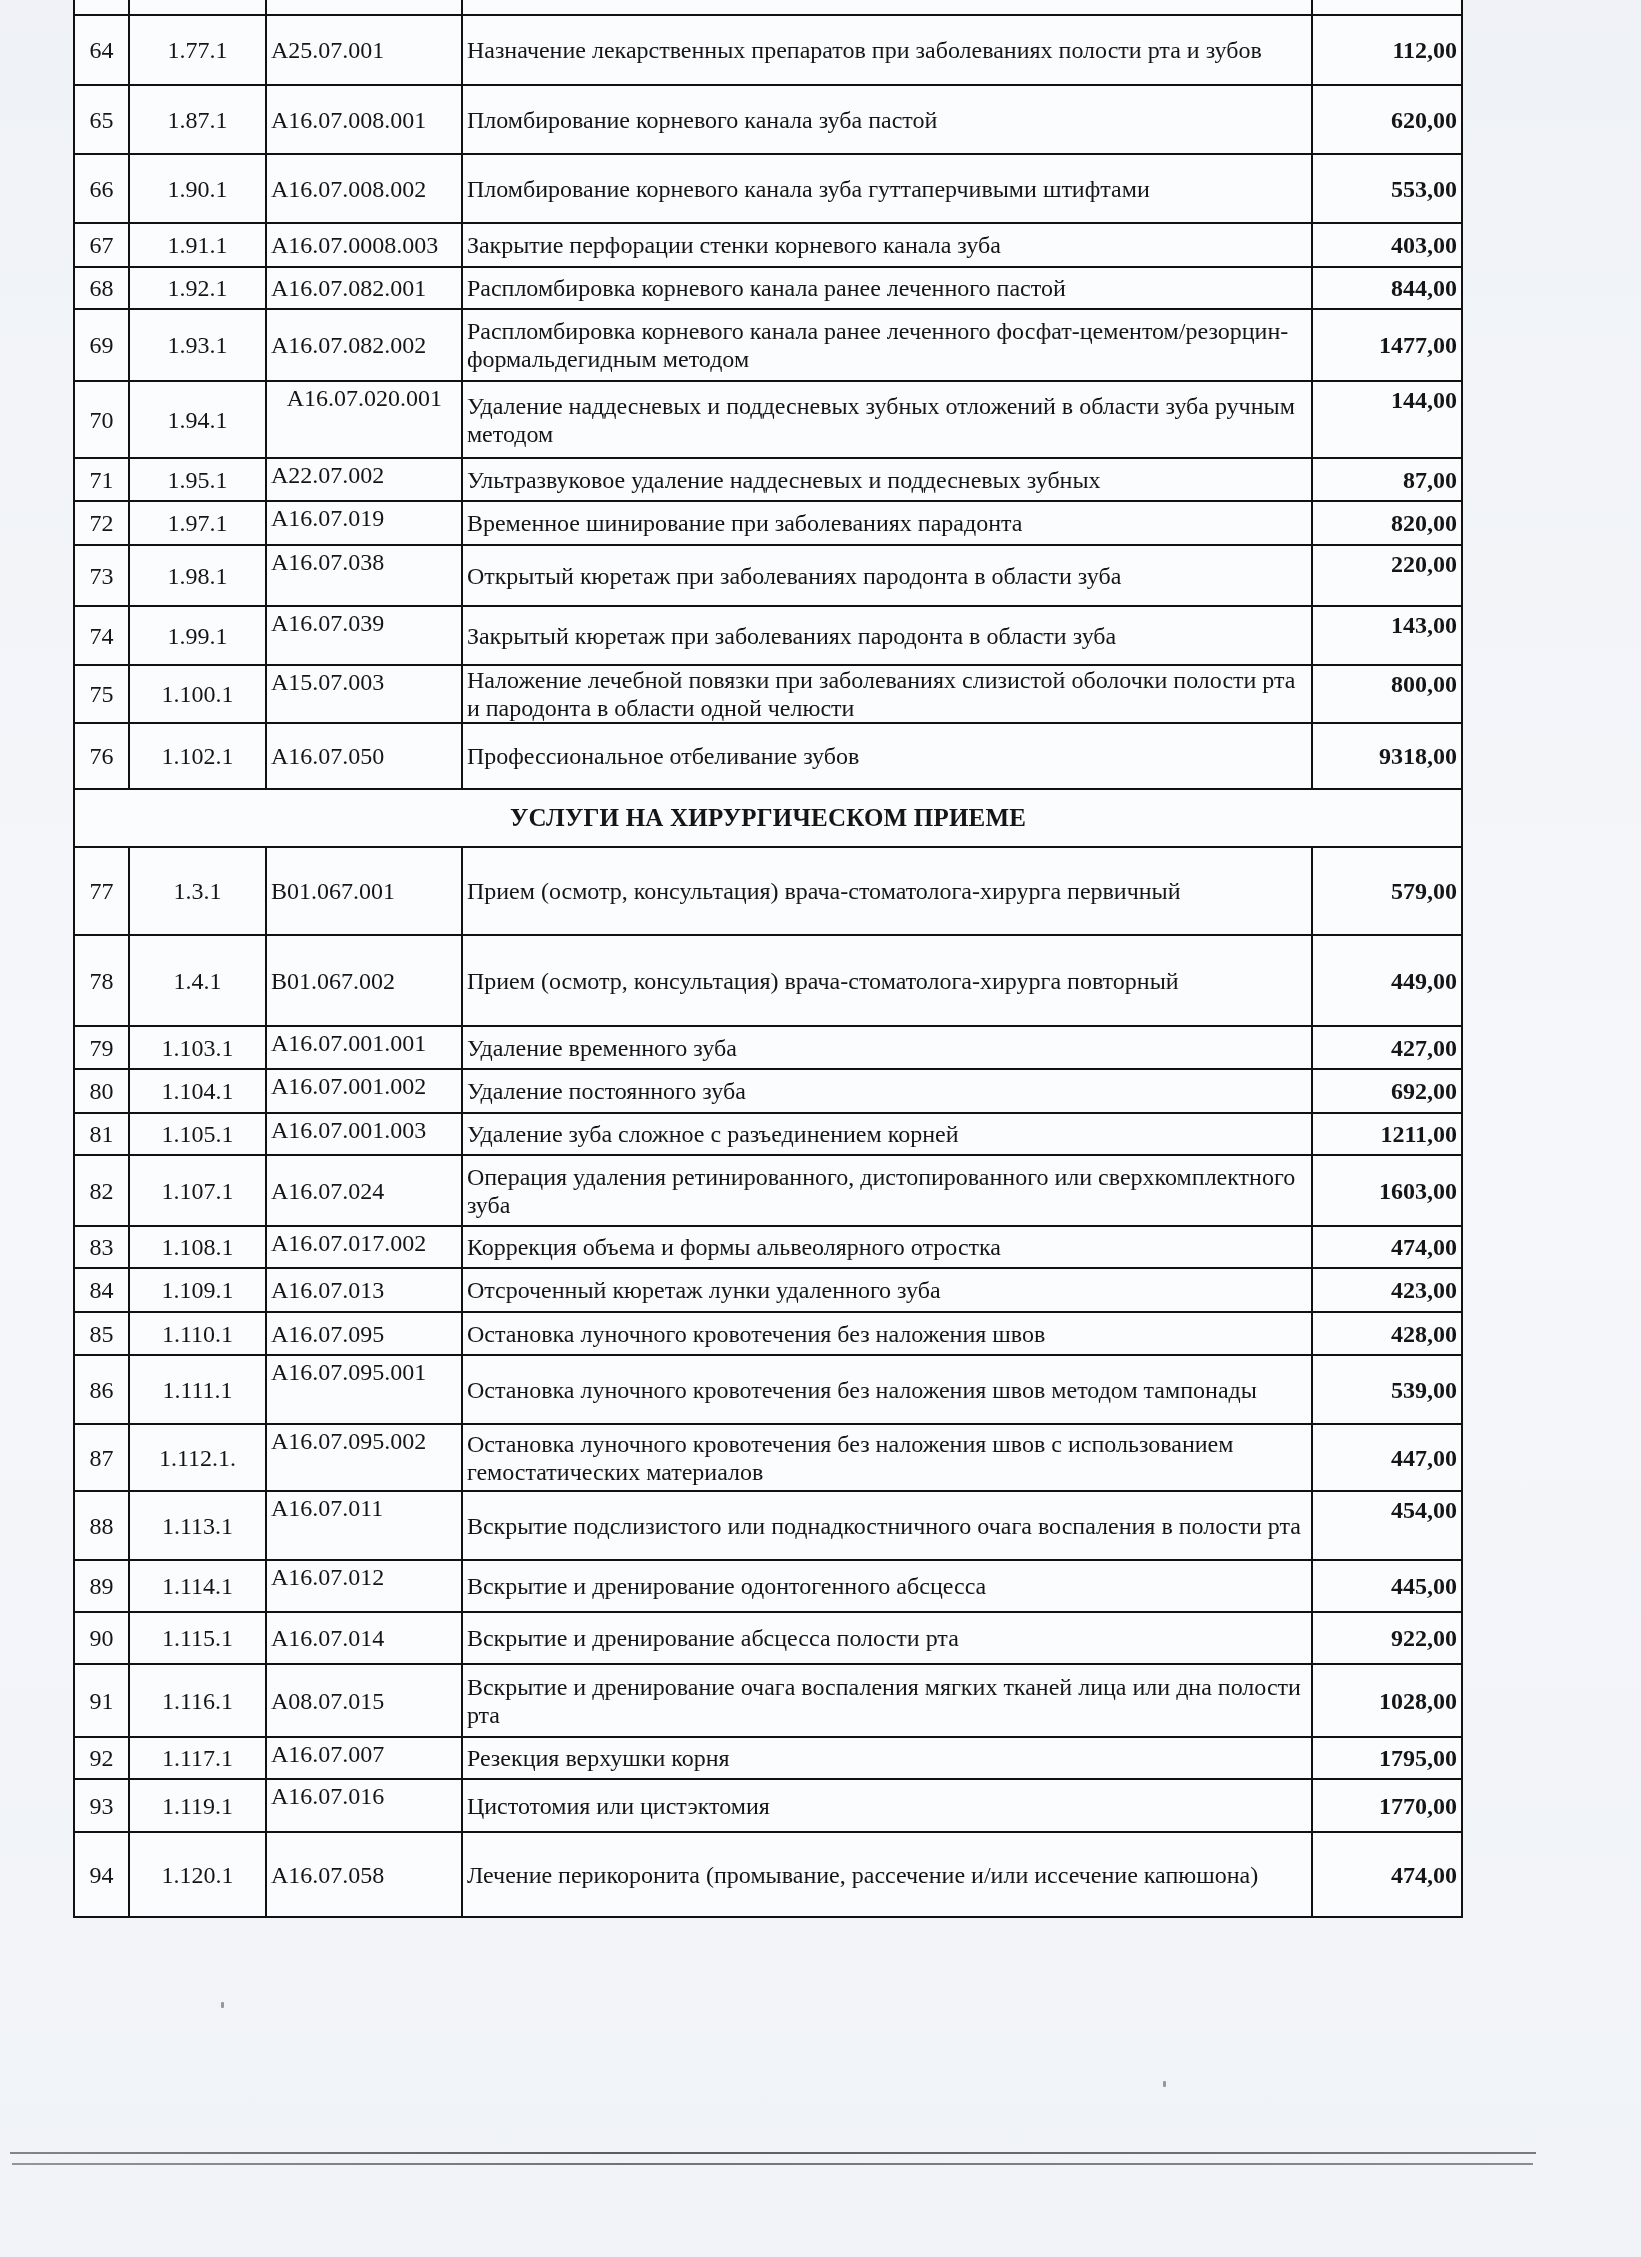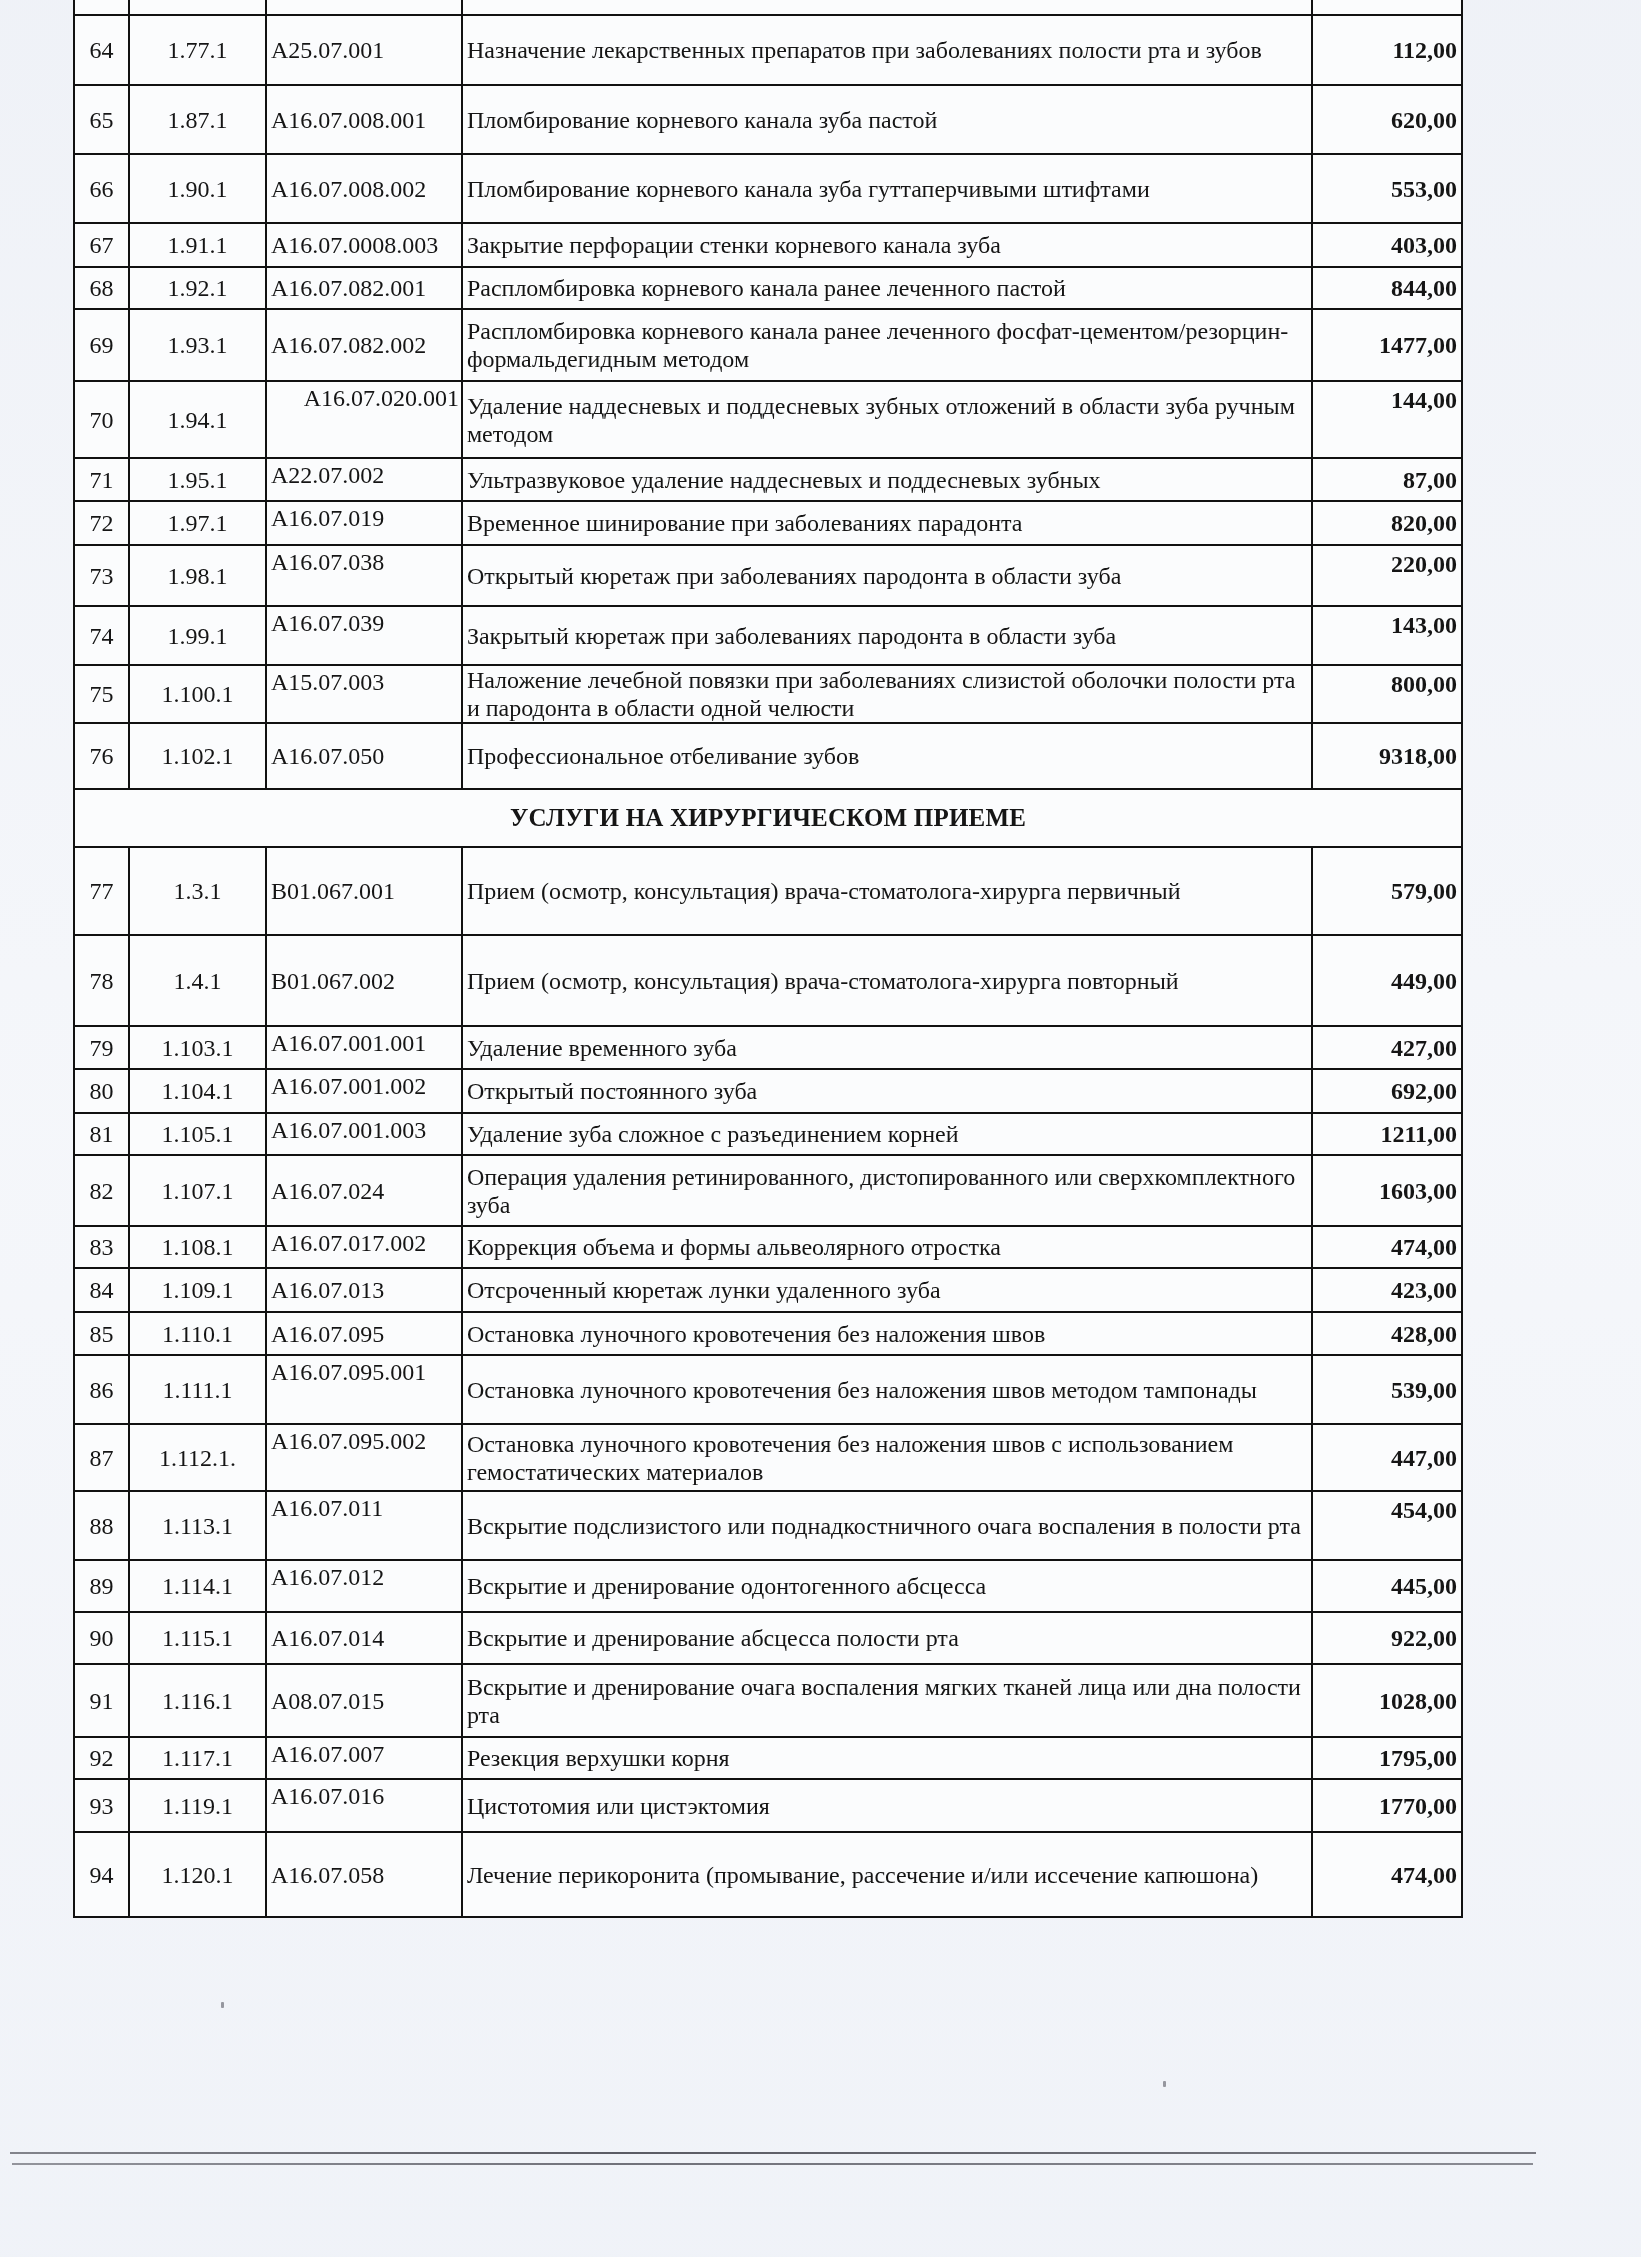--- a/index.html
+++ b/index.html
@@ -44,21 +44,21 @@
     col.c-num { width: 55px; }
     col.c-code { width: 137px; }
     col.c-service { width: 196px; }
     col.c-name { width: 850px; }
     col.c-price { width: 150px; }
 
     td.num { text-align: center; padding: 0 1.9px; }
     td.code { text-align: center; }
     td.service { text-align: left; padding-left: 2.9px; white-space: nowrap; font-size: 22px; }
     td.service.top { vertical-align: top; padding-top: 1.9px; }
-    td.service.indent { text-align: right; padding-right: 2px; margin-top: 24px; }
+    td.service.indent { text-align: right; padding-right: 19px; margin-top: 24px; }
     td.name { text-align: left; padding-left: 3.9px; }
     td.price { text-align: right; font-weight: bold; padding-right: 17.4px; }
     td.price.top { vertical-align: top; padding-top: 3.9px; }
 
     tr.partial td { border-top: none; }
     tr.section td {
       text-align: center;
       font-weight: bold;
       font-size: 25px;
       letter-spacing: 0.2px;
@@ -215,21 +215,21 @@
           <td class="num">79</td>
           <td class="code">1.103.1</td>
           <td class="service top">А16.07.001.001</td>
           <td class="name">Удаление временного зуба</td>
           <td class="price">427,00</td>
         </tr>
         <tr style="height: 44px;">
           <td class="num">80</td>
           <td class="code">1.104.1</td>
           <td class="service top">А16.07.001.002</td>
-          <td class="name">Открытый постоянного зуба</td>
+          <td class="name">Удаление постоянного зуба</td>
           <td class="price">692,00</td>
         </tr>
         <tr style="height: 42px;">
           <td class="num">81</td>
           <td class="code">1.105.1</td>
           <td class="service top">А16.07.001.003</td>
           <td class="name">Удаление зуба сложное с разъединением корней</td>
           <td class="price">1211,00</td>
         </tr>
         <tr style="height: 71px;">

